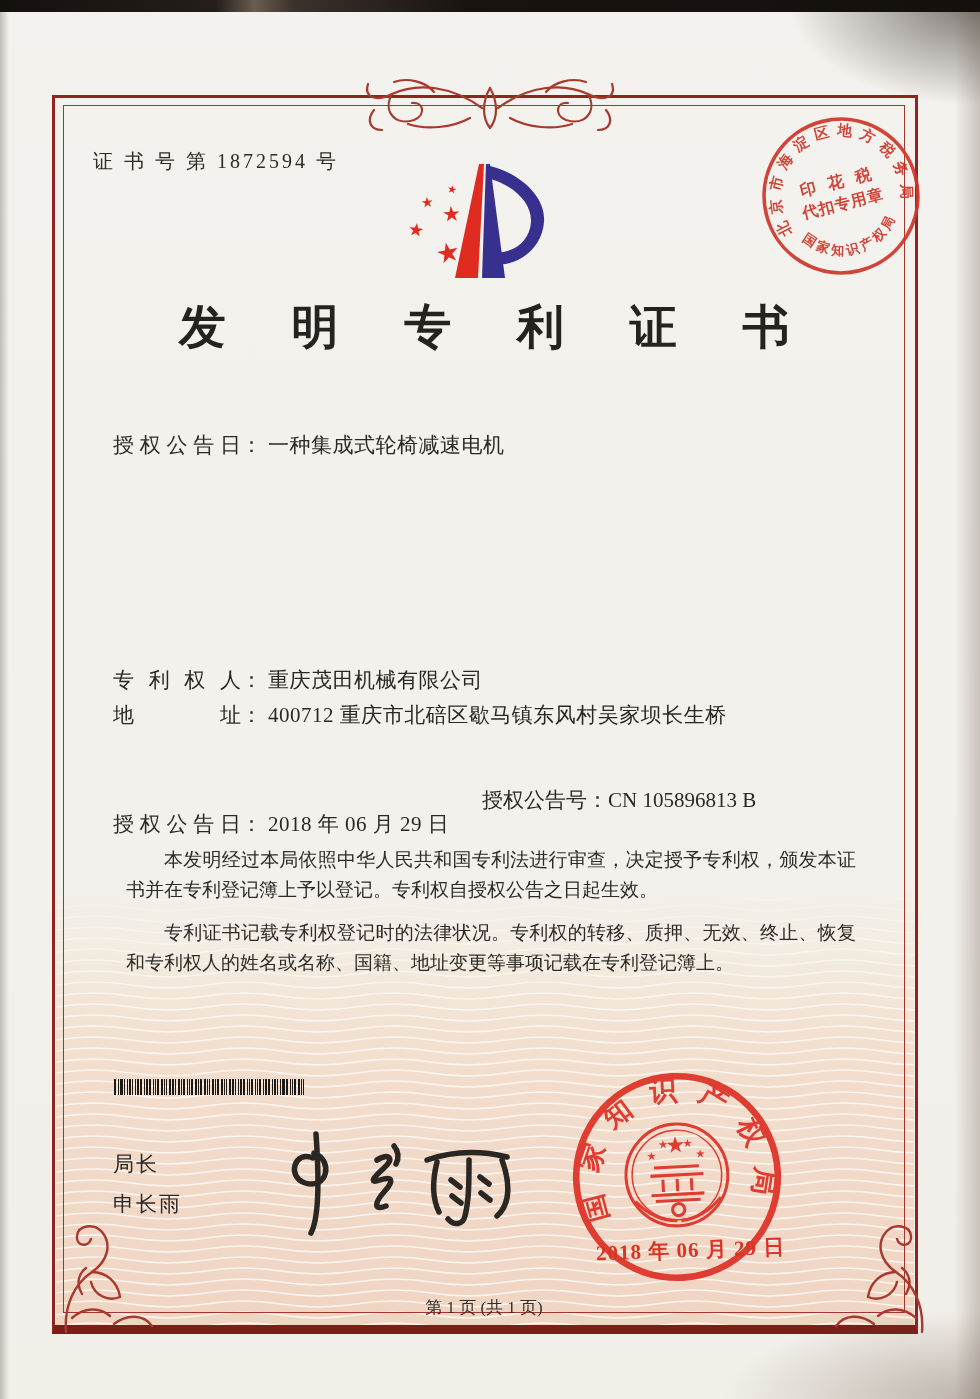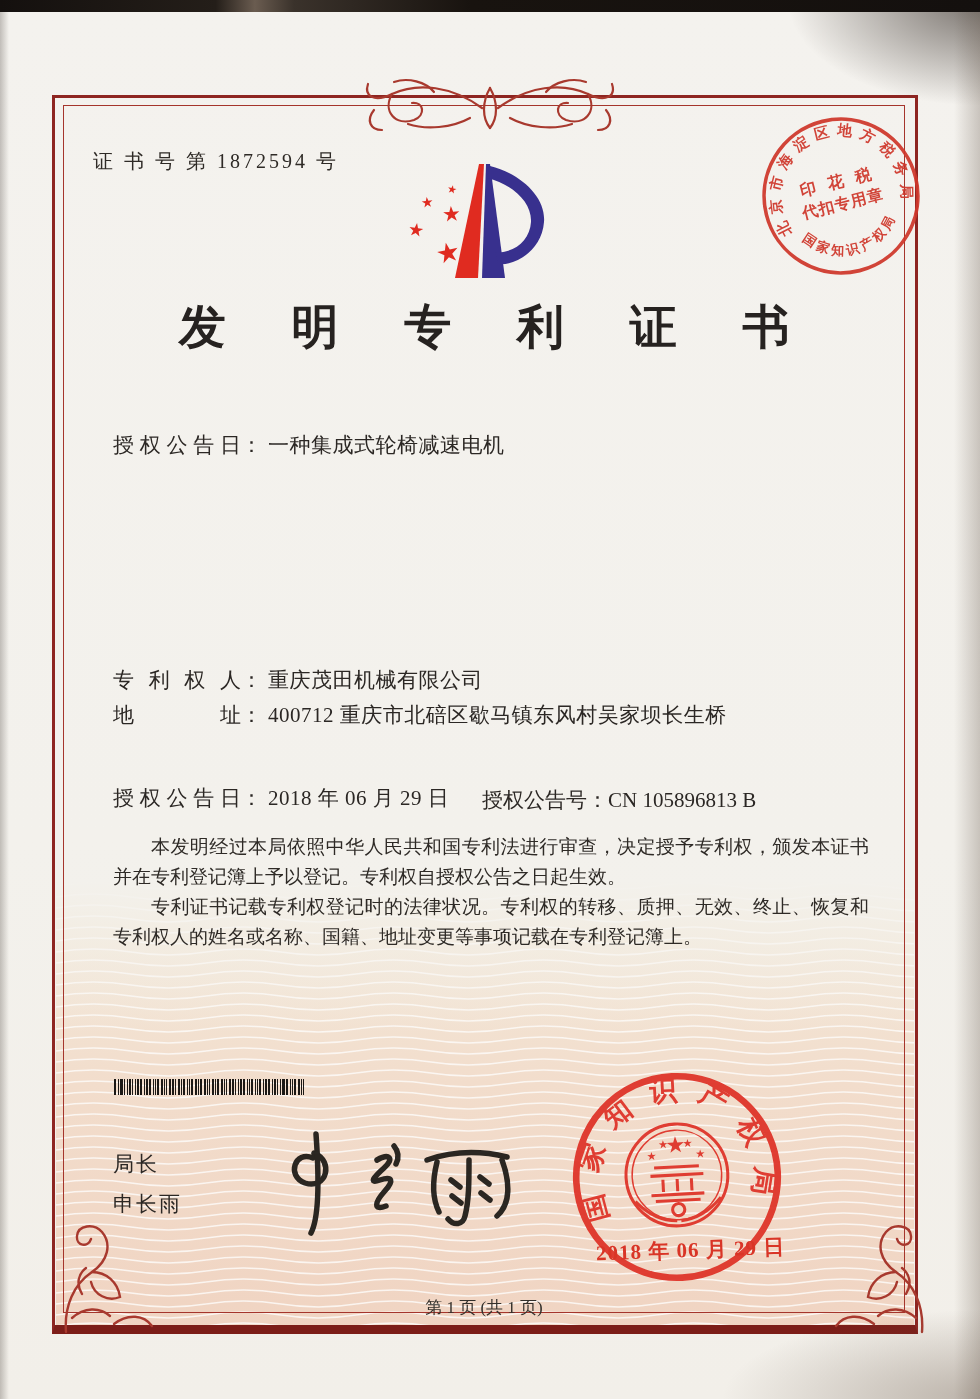--- a/index.html
+++ b/index.html
@@ -24,21 +24,21 @@
   
   .cert-no{left:93px;top:148px;font-size:20px;letter-spacing:3px;color:#2e2a26;z-index:4;}
   .title{left:63px;top:296px;width:842px;text-align:center;font-size:47px;font-weight:bold;
          letter-spacing:27px;text-indent:27px;color:#262220;z-index:4;}
   .frow{left:113px;height:30px;font-size:21px;color:#2b2724;z-index:4;white-space:nowrap;}
   .flabel{display:inline-block;width:128px;text-align:justify;text-align-last:justify;vertical-align:top;}
   .fcolon{display:inline-block;}
   .fvalue{display:inline-block;margin-left:6px;letter-spacing:.5px;}
   .grant-right{left:482px;z-index:4;font-size:21px;white-space:nowrap;}
   .paras{left:113px;top:832px;width:756px;font-size:19px;line-height:30px;text-align:justify;color:#2e2a26;z-index:4;}
-  .paras p{margin:0;text-indent:2em;}
+  .paras p{margin:13px;text-indent:2em;}
   .barcode{left:114px;top:1079px;width:252px;height:16px;display:flex;align-items:stretch;z-index:4;}
   .barcode i{display:block;height:100%;background:#1c1916;}
   .signer-title{left:113px;top:1150px;font-size:21px;letter-spacing:2px;z-index:4;}
   .signer-name{left:113px;top:1190px;font-size:21px;letter-spacing:2px;z-index:4;}
   .seal-date{left:596px;top:1236px;font-size:21px;color:#d93527;letter-spacing:1px;transform:rotate(-2deg);z-index:6;font-weight:bold;}
   .footer{left:63px;top:1296px;width:842px;text-align:center;font-size:17px;color:#33302b;z-index:4;}
   .star{position:absolute;color:#e02b20;z-index:4;line-height:1;}
   .logo-p{left:452px;top:162px;z-index:4;}
   .tax-stamp{left:755px;top:110px;z-index:5;transform:rotate(-14deg);opacity:.93;}
   .big-seal{left:565px;top:1065px;z-index:5;transform:rotate(-3deg);opacity:.95;}
@@ -144,21 +144,21 @@
 
   <div class="abs frow" style="top:431px;">
     <span class="flabel">授权公告日</span><span class="fcolon">：</span><span class="fvalue">一种集成式轮椅减速电机</span>
   </div>
   <div class="abs frow" style="top:666px;">
     <span class="flabel">专利权人</span><span class="fcolon">：</span><span class="fvalue">重庆茂田机械有限公司</span>
   </div>
   <div class="abs frow" style="top:701px;">
     <span class="flabel">地址</span><span class="fcolon">：</span><span class="fvalue">400712 重庆市北碚区歇马镇东风村吴家坝长生桥</span>
   </div>
-  <div class="abs frow" style="top:784px;">
+  <div class="abs frow" style="top:810px;">
     <span class="flabel">授权公告日</span><span class="fcolon">：</span><span class="fvalue">2018 年 06 月 29 日</span>
   </div>
   <div class="abs grant-right" style="top:786px;">
     <span>授权公告号</span><span>：</span><span>CN 105896813 B</span>
   </div>
 
   <div class="abs paras">
     <p>本发明经过本局依照中华人民共和国专利法进行审查，决定授予专利权，颁发本证书并在专利登记簿上予以登记。专利权自授权公告之日起生效。</p>
     <p>专利证书记载专利权登记时的法律状况。专利权的转移、质押、无效、终止、恢复和专利权人的姓名或名称、国籍、地址变更等事项记载在专利登记簿上。</p>
   </div>

